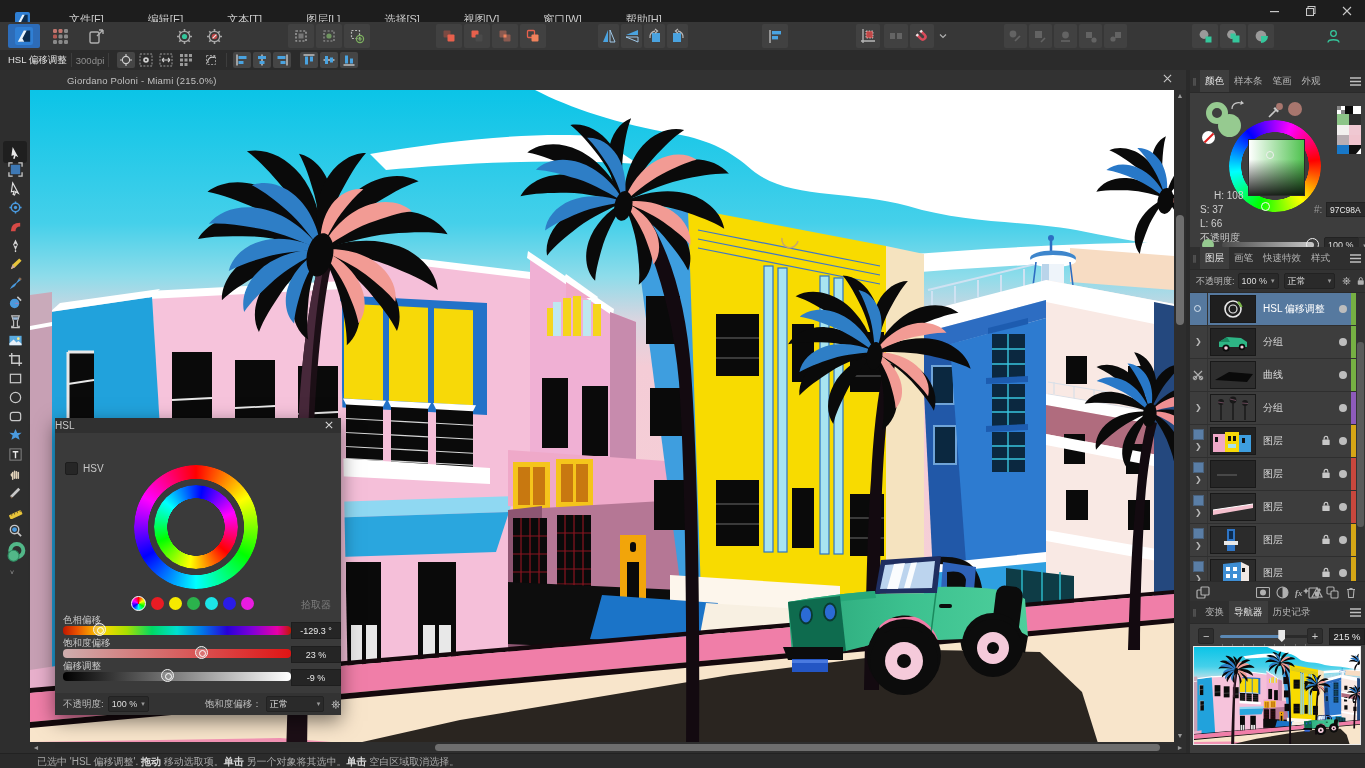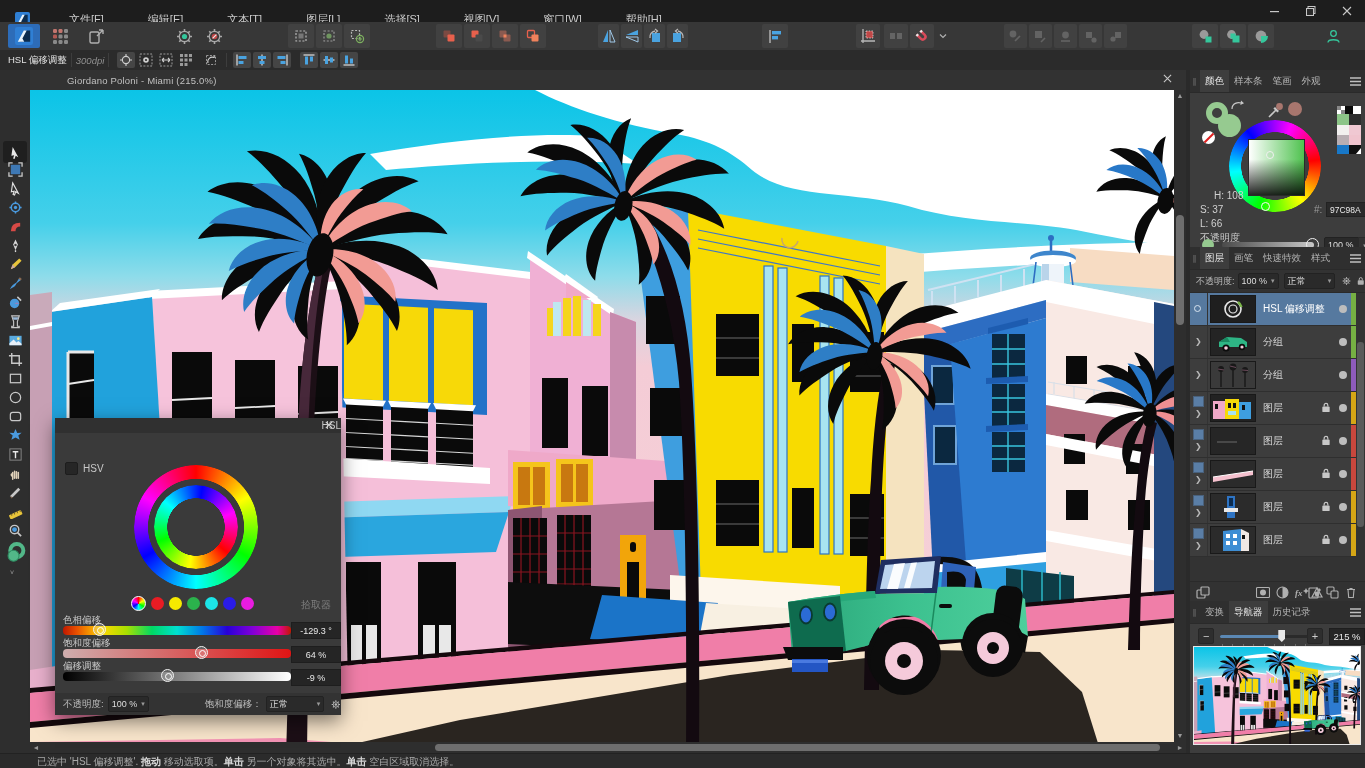--- a/index.html
+++ b/index.html
@@ -15,21 +15,21 @@
   #winctl{position:absolute;right:0;top:0;height:22px;display:flex;align-items:center;}
   #winctl .wbtn{width:36px;height:22px;display:flex;align-items:center;justify-content:center;color:#bbb;font-size:11px;}
   
   #toolbar{position:absolute;left:0;top:22px;width:1365px;height:28px;background:#373737;border-bottom:1px solid #2a2a2a;}
   .tbtn{position:absolute;top:2px;height:24px;border-radius:2px;background:#414141;display:flex;align-items:center;justify-content:center;}
   .tbtn.flat{background:transparent;}
   .tbtn.on{background:#2d6cb8;}
   
   #contextbar{position:absolute;left:0;top:50px;width:1365px;height:20px;background:#2b2b2b;border-bottom:1px solid #252525;display:flex;align-items:center;}
   #contextbar .lbl{font-size:10px;color:#e0e0e0;padding:0 10px;white-space:nowrap;}
-  #contextbar .dim{color:#8f8f8f;font-style:italic;}
+  #contextbar .dim{color:#8f8f8f;}
   #contextbar .vsep{width:1px;height:14px;background:#3d3d3d;margin:0 4px;}
   .cbtn{width:18px;height:16px;border-radius:2px;display:flex;align-items:center;justify-content:center;margin:0 0 0 2px;}
   .cbtn.on{background:#454545;}
   
   #toolscol{position:absolute;left:0;top:70px;width:30px;height:683px;background:#2e2e2e;}
   .tool{position:absolute;left:3px;width:24px;height:18px;display:flex;align-items:center;justify-content:center;}
   .tool.sel{background:#1f1f1f;border-radius:3px;height:22px;}
   
   #docbar{position:absolute;left:30px;top:70px;width:1156px;height:20px;background:#323232;border-bottom:1px solid #272727;}
   #doctitle{position:absolute;left:37px;top:5px;font-size:9.5px;color:#c0c0c0;letter-spacing:.2px;}
@@ -66,21 +66,21 @@
   .lrow.sel .lname{color:#fff;}
   .lrow .lck{position:absolute;right:25px;top:10px;}
   .lrow .vdot{position:absolute;right:9px;top:12px;width:8px;height:8px;border-radius:50%;background:#bdbdbd;}
   .lrow .tag{position:absolute;right:0;top:0;width:5px;height:100%;}
   #layerfoot{position:relative;height:21px;background:#323232;border-top:1px solid #2a2a2a;}
   
   #navpanel{position:relative;height:163px;}
   #navzoom{position:relative;height:24px;display:flex;align-items:center;}
   
   #hsl{position:absolute;left:55px;top:418px;width:286px;height:297px;background:#3a3a3a;box-shadow:0 6px 18px rgba(0,0,0,.5);font-size:10px;}
-  #hsl .titlebar{height:15px;background:#303030;position:relative;text-align:right;color:#c8c8c8;line-height:15px;font-size:10px;}
+  #hsl .titlebar{height:15px;background:#303030;position:relative;text-align:left;color:#c8c8c8;line-height:15px;font-size:10px;}
   #hsl .titlebar .x{position:absolute;right:8px;top:0;color:#ddd;}
   #hsl .btnrow{height:23px;background:#404040;border-bottom:1px solid #333;display:flex;align-items:center;justify-content:flex-end;color:#d5d5d5;}
   #hsl .btnrow span{margin-right:16px;}
   #hsl .slider{position:absolute;height:9px;left:8px;width:228px;border-radius:4px;}
   #hsl .knob{position:absolute;top:-3px;width:13px;height:13px;border-radius:50%;background:rgba(220,220,220,.25);border:1.5px solid #f0f0f0;box-sizing:border-box;}
   #hsl .knob:after{content:"";position:absolute;left:2.5px;top:2.5px;width:5px;height:5px;border-radius:50%;border:1px solid #fff;}
   #hsl .val{position:absolute;left:236px;width:48px;height:15px;background:#252525;border:1px solid #1e1e1e;color:#e8e8e8;font-size:9px;display:flex;align-items:center;justify-content:center;}
   #hsl .slbl{position:absolute;left:8px;color:#c8c8c8;font-size:9.5px;}
   #hsl .foot{position:absolute;left:0;bottom:0;width:100%;height:22px;background:#333;display:flex;align-items:center;font-size:9.5px;color:#bdbdbd;white-space:nowrap;}
   
@@ -606,21 +606,21 @@
     <span style="position:absolute;right:10px;top:180px;color:#7e7e7e">拾取器</span>
     <div class="slbl" style="top:196px">色相偏移</div>
     <div class="slider" style="top:208px;background:linear-gradient(to right,#c01800,#e85000 6%,#ffd800 17%,#a8e000 28%,#00d864 39%,#00e0d0 50%,#0078e8 61%,#2800d8 72%,#8000d8 83%,#e800a8 94%,#c01800)">
       <div class="knob" style="left:30px"></div>
     </div>
     <div class="val" style="top:204px">-129.3 °</div>
     <div class="slbl" style="top:219px">饱和度偏移</div>
     <div class="slider" style="top:231px;background:linear-gradient(to right,#cfaeae,#e01414)">
       <div class="knob" style="left:132px"></div>
     </div>
-    <div class="val" style="top:228px">64 %</div>
+    <div class="val" style="top:228px">23 %</div>
     <div class="slbl" style="top:242px">偏移调整</div>
     <div class="slider" style="top:254px;background:linear-gradient(to right,#000,#fff)">
       <div class="knob" style="left:98px"></div>
     </div>
     <div class="val" style="top:251px">-9 %</div>
     <div class="foot">
       <span style="margin-left:8px">不透明度:</span>
       <div class="combo" style="width:38px;margin-left:4px">
           <span>100 %</span>
           <span class="chev">▾</span>
@@ -770,20 +770,36 @@
             <div class="thumbbox"><svg width="44" height="26" viewBox="0 0 44 26">
                 <rect x="0" y="0" width="44" height="26" fill="#242424"></rect>
                 <path d="M8,13 l8,-5 14,1 6,4 v5 H8 Z" fill="#2eb585"></path>
                 <path d="M16,8 l3,5 H8 Z" fill="#1a8a62"></path>
                 <circle cx="15" cy="19" r="3.6" fill="#0c0c0c"></circle>
                 <circle cx="15" cy="19" r="1.8" fill="#f5cada"></circle>
                 <circle cx="31" cy="18" r="3.2" fill="#0c0c0c"></circle>
                 <circle cx="31" cy="18" r="1.6" fill="#f5cada"></circle>
               </svg></div>
             <div class="lname">分组</div>
+            <div class="vdot"></div>
+            <div class="tag" style="background:#76b043"></div>
+          </div>
+          <div class="lrow">
+            <div class="rail">
+              <svg style="position:absolute;left:2px;top:10px" width="12" height="12" viewBox="0 0 12 12">
+                <path d="M2,2 L10,10 M10,2 L2,10" stroke="#b0b0b0" stroke-width="1.2"></path>
+                <circle cx="3" cy="9" r="1.8" fill="none" stroke="#b0b0b0"></circle>
+                <circle cx="9" cy="9" r="1.8" fill="none" stroke="#b0b0b0"></circle>
+              </svg>
+            </div>
+            <div class="thumbbox"><svg width="44" height="26" viewBox="0 0 44 26">
+                <rect x="0" y="0" width="44" height="26" fill="#2e2e2e"></rect>
+                <path d="M4,18 L18,10 L42,12 L36,20 Z" fill="#0a0a0a"></path>
+              </svg></div>
+            <div class="lname">曲线</div>
             <div class="vdot"></div>
             <div class="tag" style="background:#76b043"></div>
           </div>
           <div class="lrow">
             <div class="rail">
               <div style="position:absolute;left:5px;top:11px;color:#b8b8b8;font-size:8px">❯</div>
             </div>
             <div class="thumbbox"><svg width="44" height="26" viewBox="0 0 44 26">
                 <rect x="0" y="0" width="44" height="26" fill="#3a3a3a"></rect>
                 <g stroke="#181818" stroke-width="1.4">

